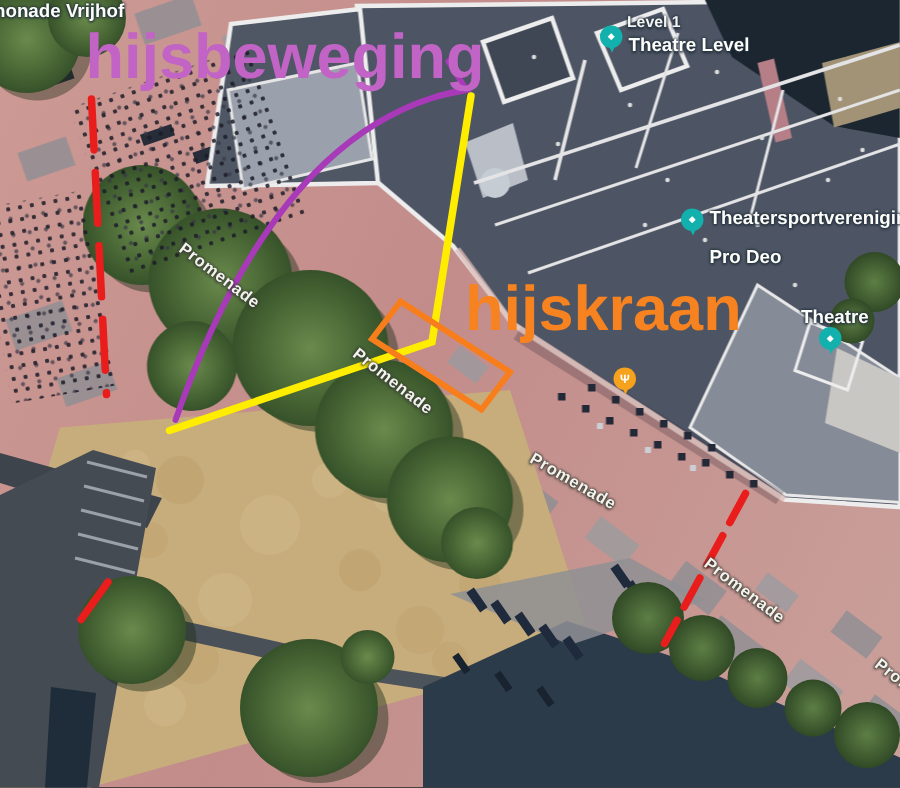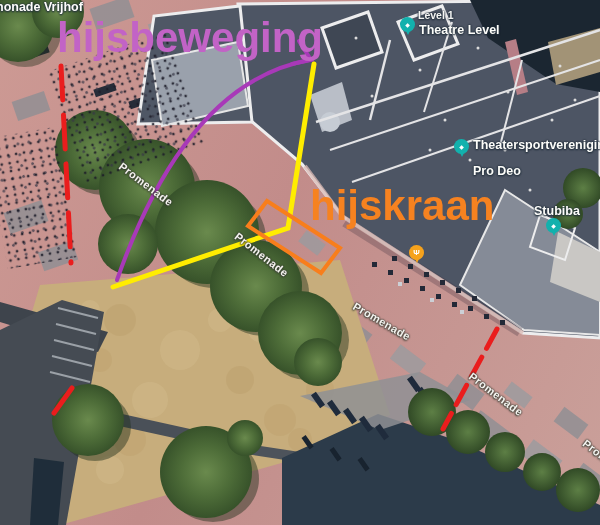--- a/index.html
+++ b/index.html
@@ -280,21 +280,21 @@
       <span class="glyph">◆</span>
     </div>
     <div class="poi" style="left:419px; top:23px;">Theatre Level</div>
 
     <div class="pin" style="left:454px; top:139px;">
       <span class="glyph">◆</span>
     </div>
     <div class="poi" style="left:473px; top:138px;">Theatersportvereniging</div>
     <div class="poi" style="left:473px; top:152px;margin-top:12px;">Pro Deo</div>
 
-    <div class="poi" style="left:534px; top:204px;">Stubiba</div>
+    <div class="poi" style="left:534px; top:204px;">Theatre</div>
     <div class="pin" style="left:546px; top:218px;">
       <span class="glyph">◆</span>
     </div>
 
     <div class="pin orange" style="left:409px; top:245px;">
       <span class="glyph">Ψ</span>
     </div>
 
     <div class="prom" style="left:124px; top:160px; transform:rotate(37deg);">Promenade</div>
     <div class="prom" style="left:240px; top:230px; transform:rotate(38deg);">Promenade</div>

